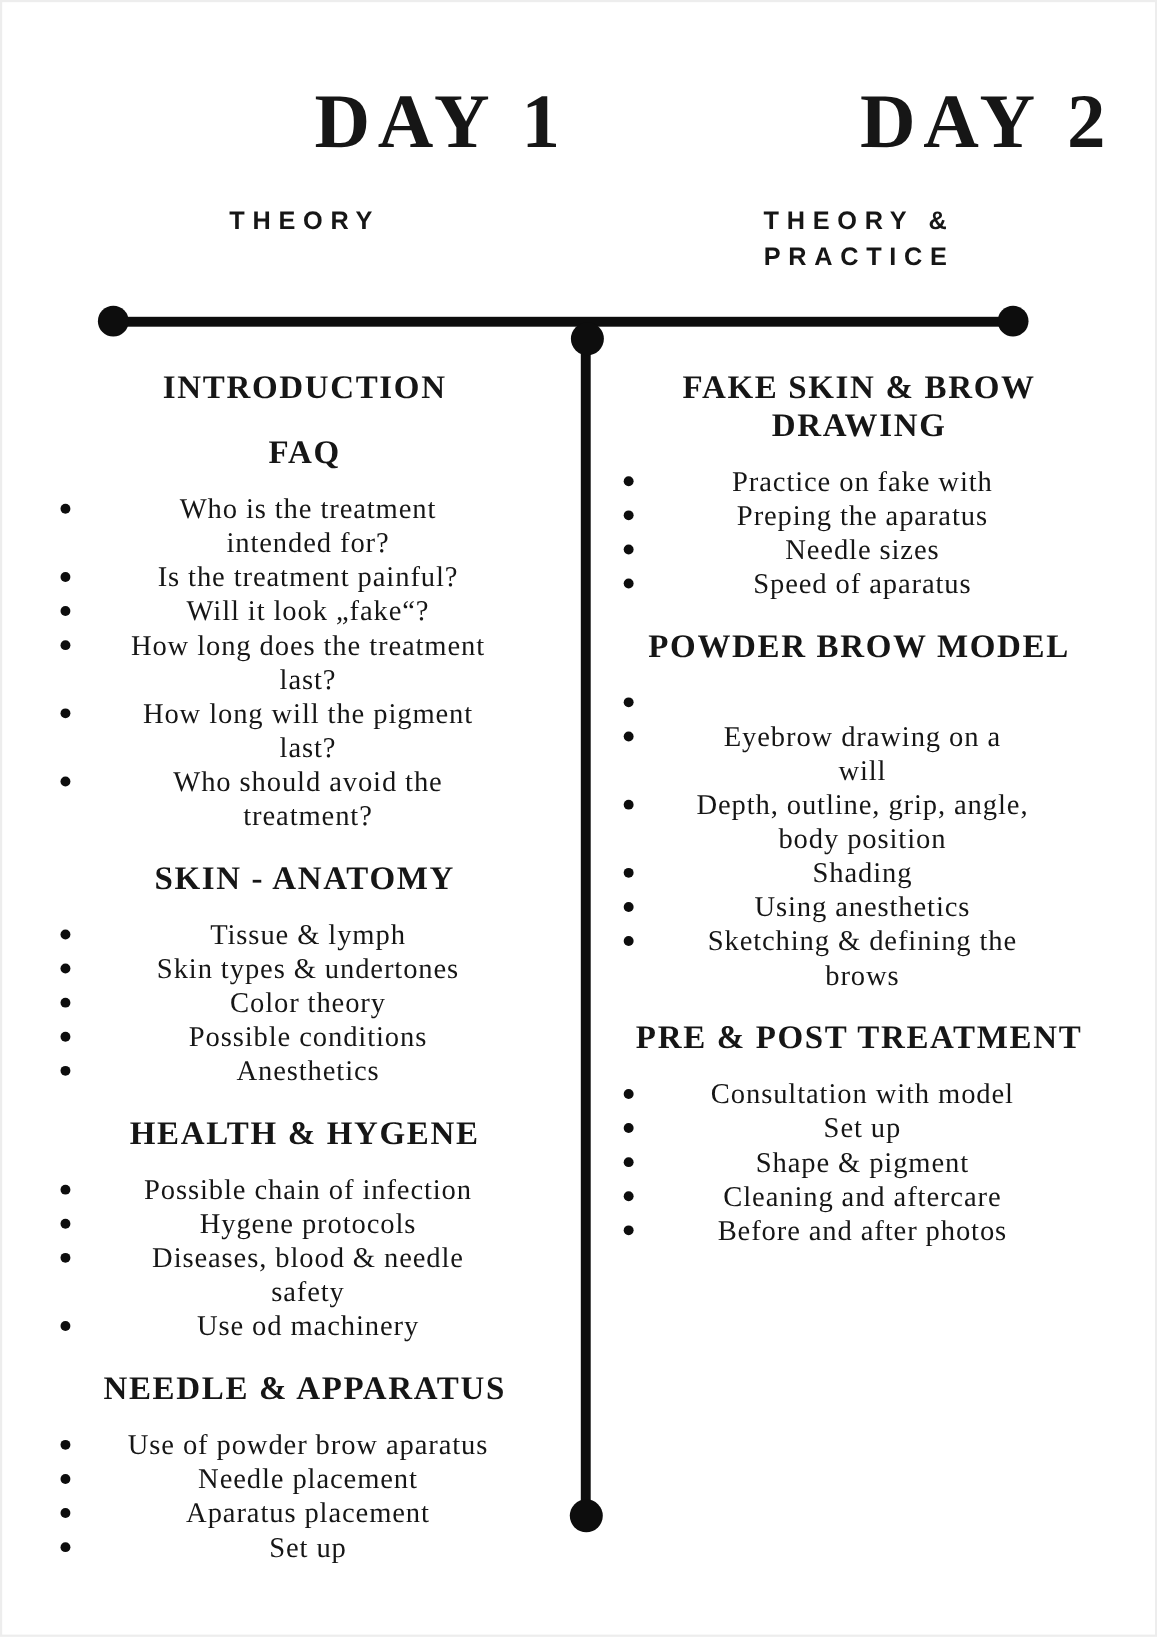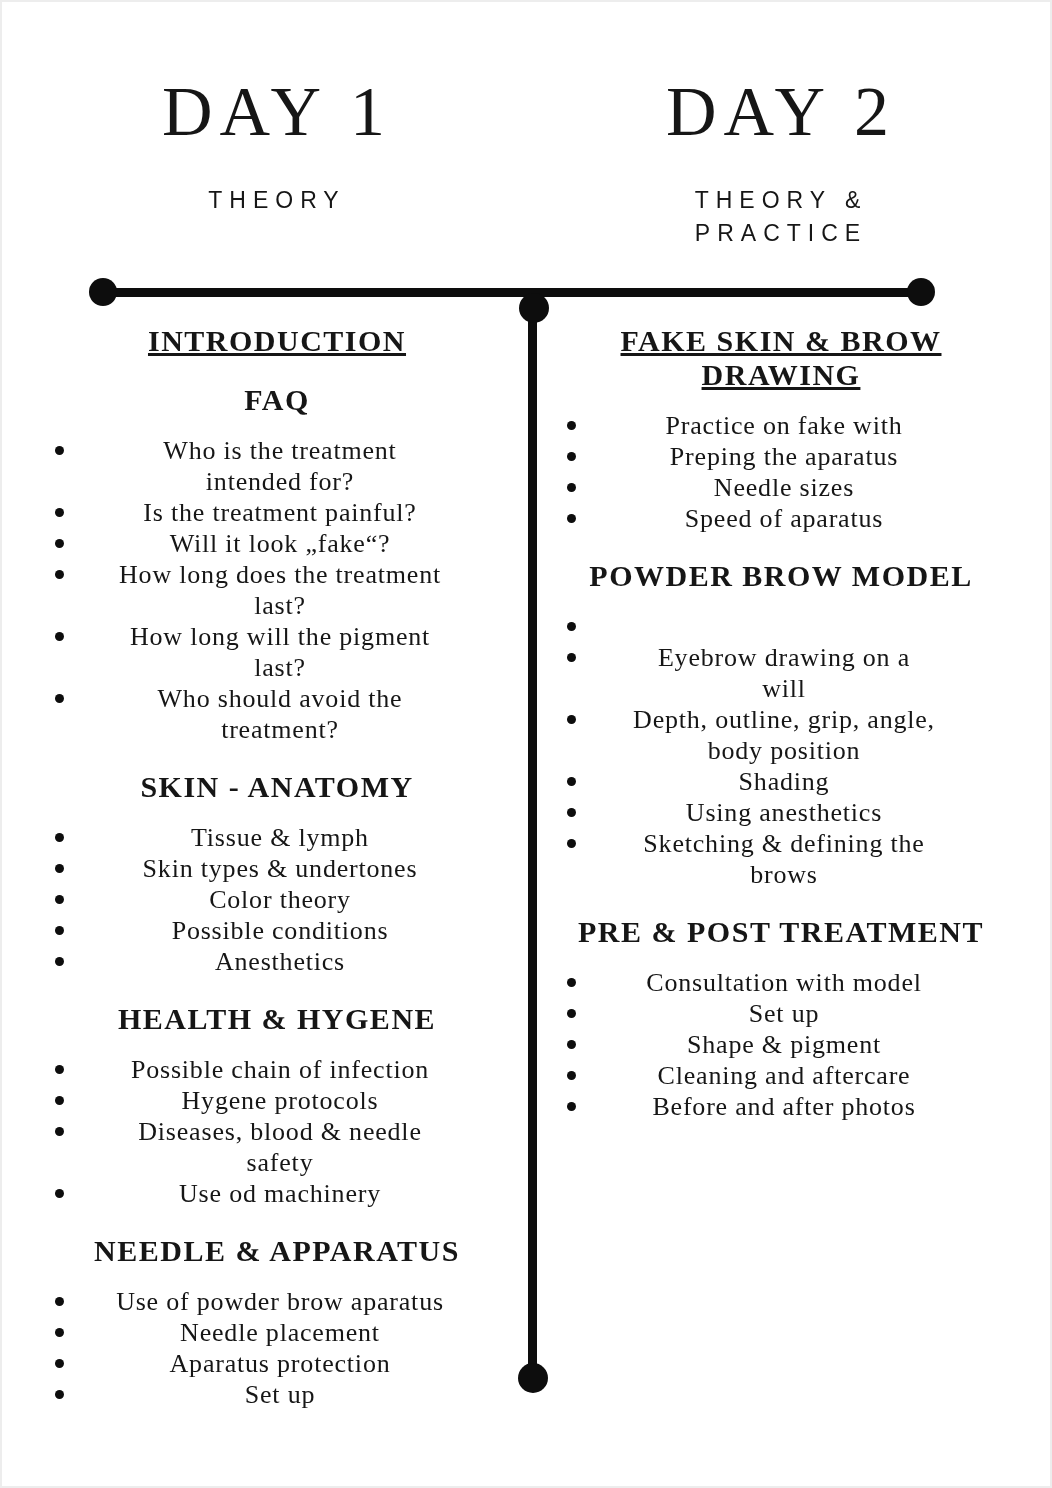--- a/index.html
+++ b/index.html
@@ -16,48 +16,48 @@
     background:#ffffff;
     border:2px solid #ededed;
   }
   .col { position:absolute; top:0; }
   .col-left  { left:36px;  width:478px; }
   .col-right { left:548px; width:462px; }
 
   .day-title {
     margin-top:70px;
     font-size:70px;
-    font-weight:400;
+    font-weight:700;
     letter-spacing:7px;
-    text-align:center;
+    text-align:right;
     white-space:pre-line;
   }
   .day-subtitle {
     margin-top:32px;
     font-family:"Liberation Sans", sans-serif;
     font-size:23px;
-    font-weight:400;
+    font-weight:700;
     letter-spacing:7px;
     text-align:center;
     white-space:pre-line;
     line-height:1.42;
   }
 
   .sections { position:absolute; top:322px; left:0; right:0; }
 
   .section-heading {
     font-size:30px;
     font-weight:600;
     letter-spacing:1.5px;
     text-align:center;
     line-height:34px;
     margin-top:25px;
     white-space:pre-line;
   }
-  .sections > .section-heading:first-child { margin-top:0;text-decoration:underline; }
+  .sections > .section-heading:first-child { margin-top:12px; }
 
   .bullet-list { list-style:none; margin-top:18px; }
   .bullet-item {
     position:relative;
     padding:0 30px 0 36px;
     min-height:31px;
   }
   .bullet-item .dot {
     position:absolute;
     left:17px; top:11px;
@@ -181,21 +181,21 @@
           <li class="bullet-item">
             <span class="dot"></span>
             <span class="item-text">Use of powder brow aparatus</span>
           </li>
           <li class="bullet-item">
             <span class="dot"></span>
             <span class="item-text">Needle placement</span>
           </li>
           <li class="bullet-item">
             <span class="dot"></span>
-            <span class="item-text">Aparatus protection</span>
+            <span class="item-text">Aparatus placement</span>
           </li>
           <li class="bullet-item">
             <span class="dot"></span>
             <span class="item-text">Set up</span>
           </li>
         </ul>
       </div>
   </div>
 
   <div class="col col-right">

